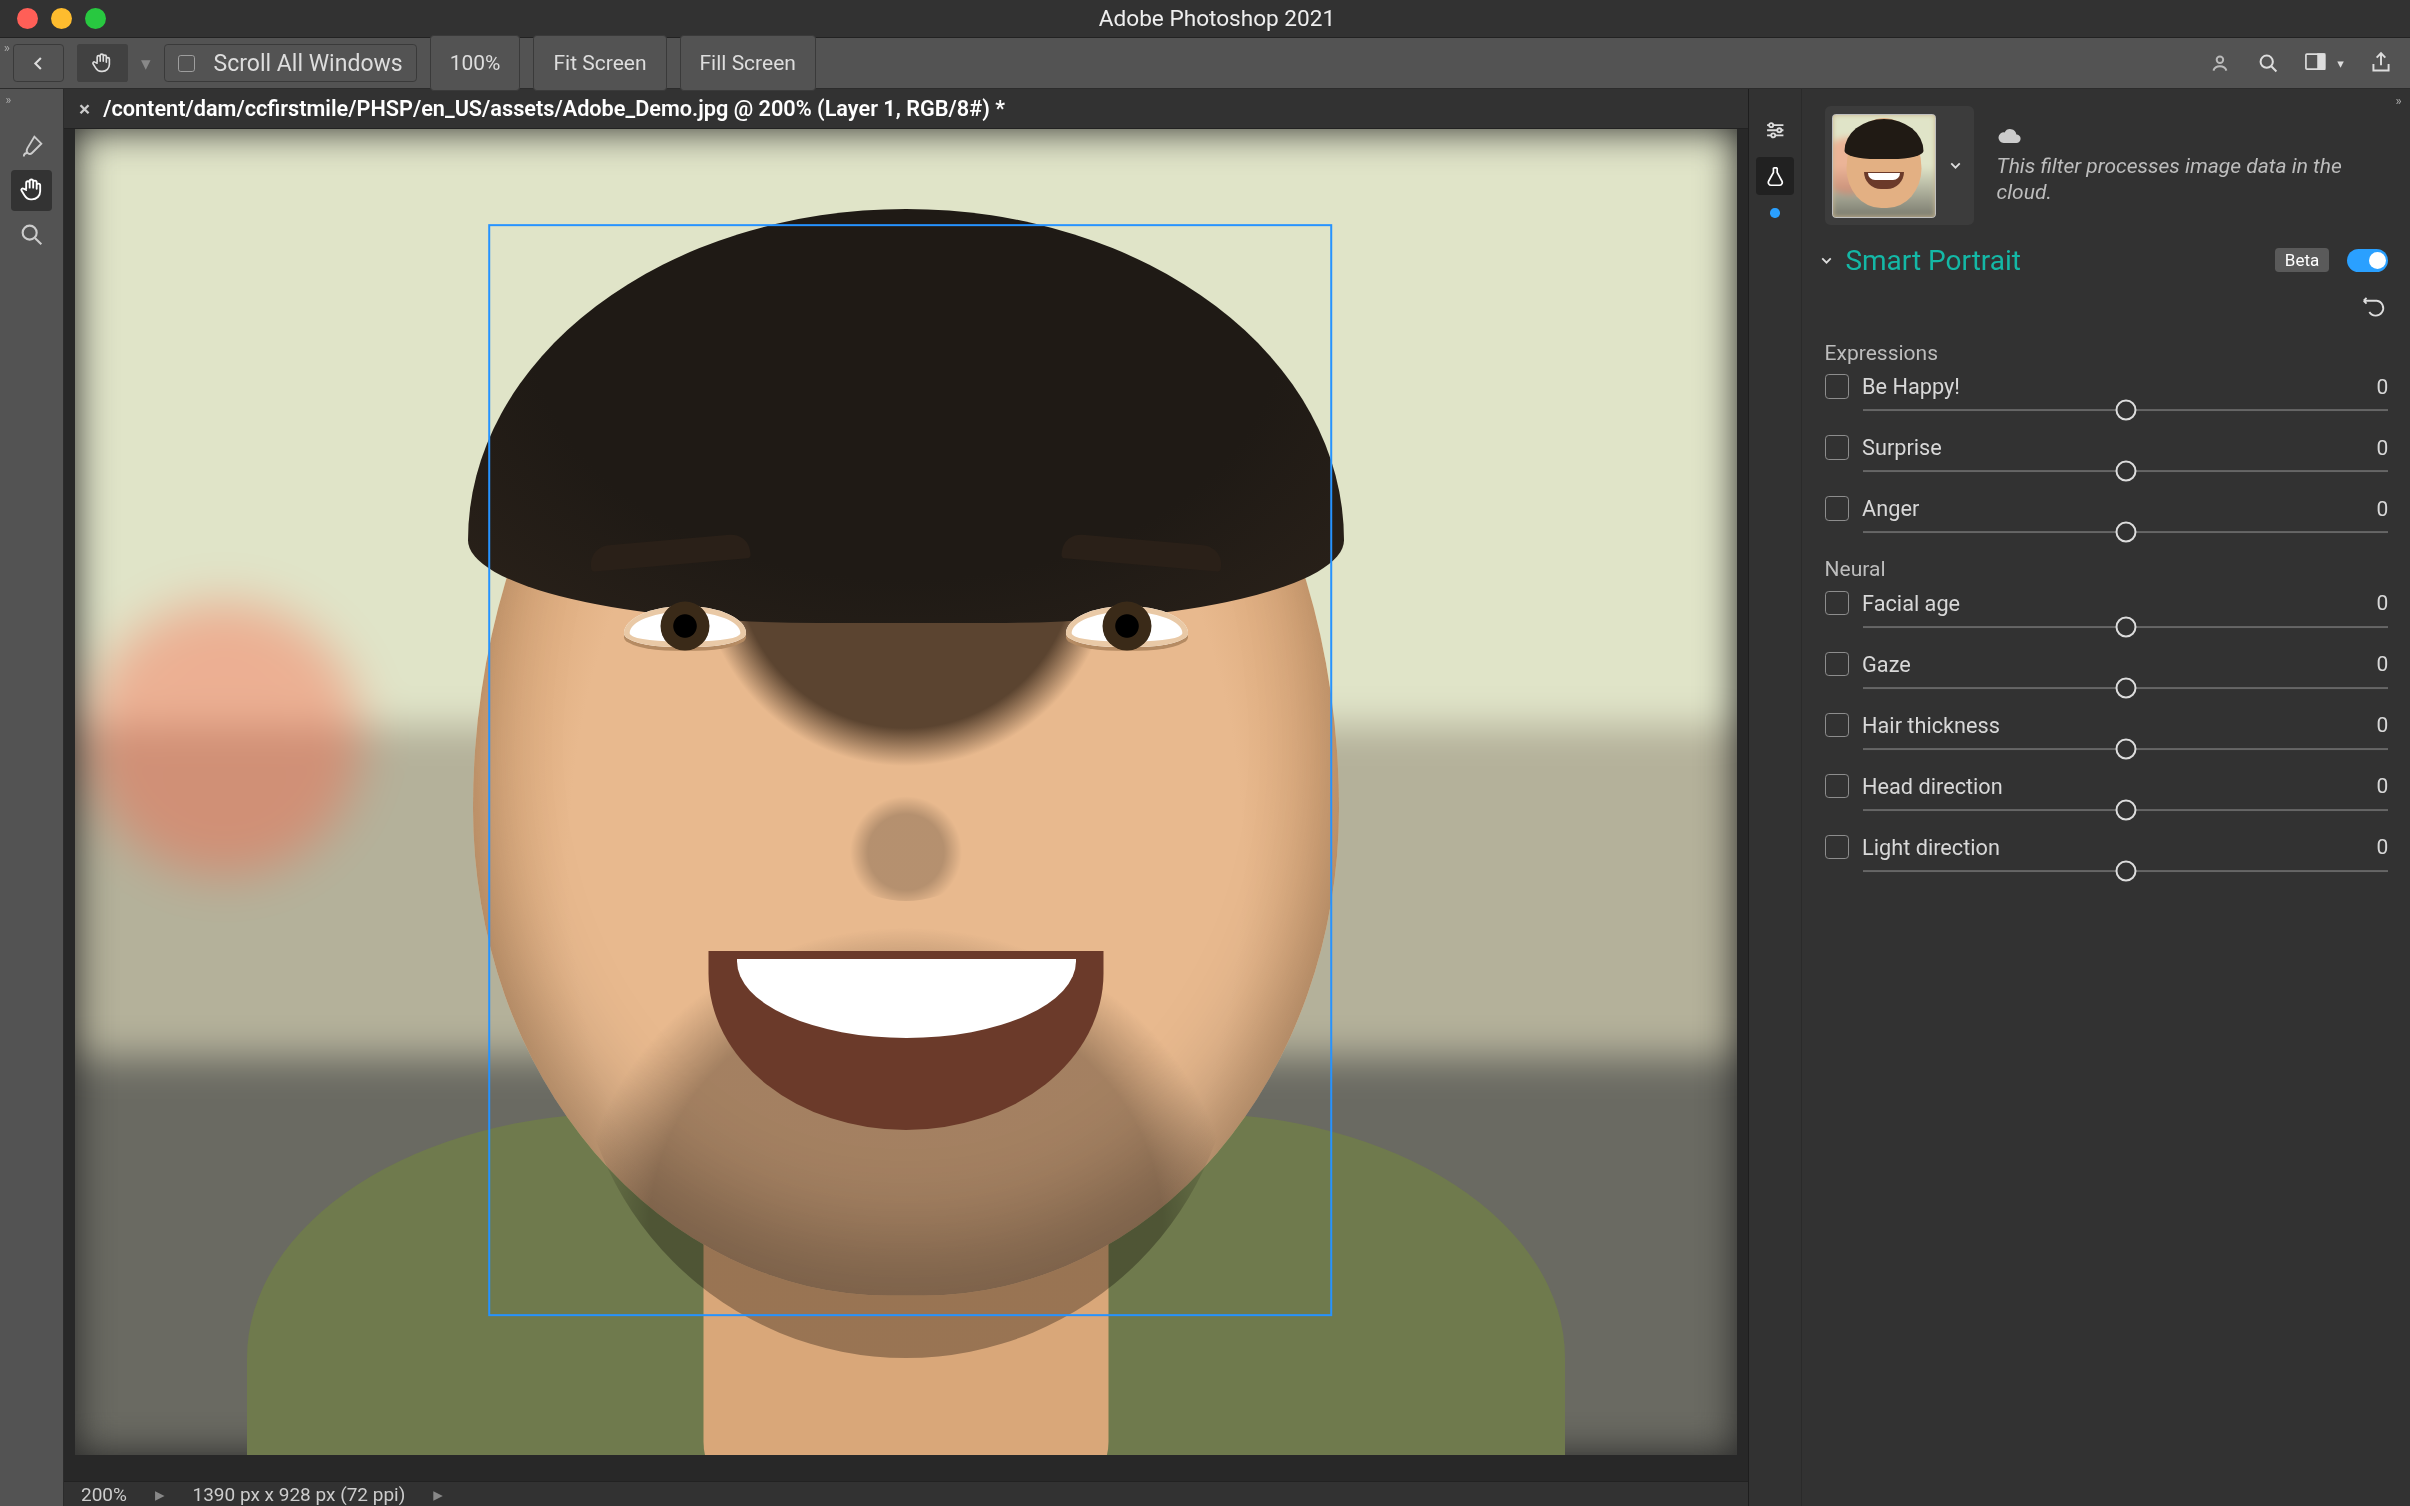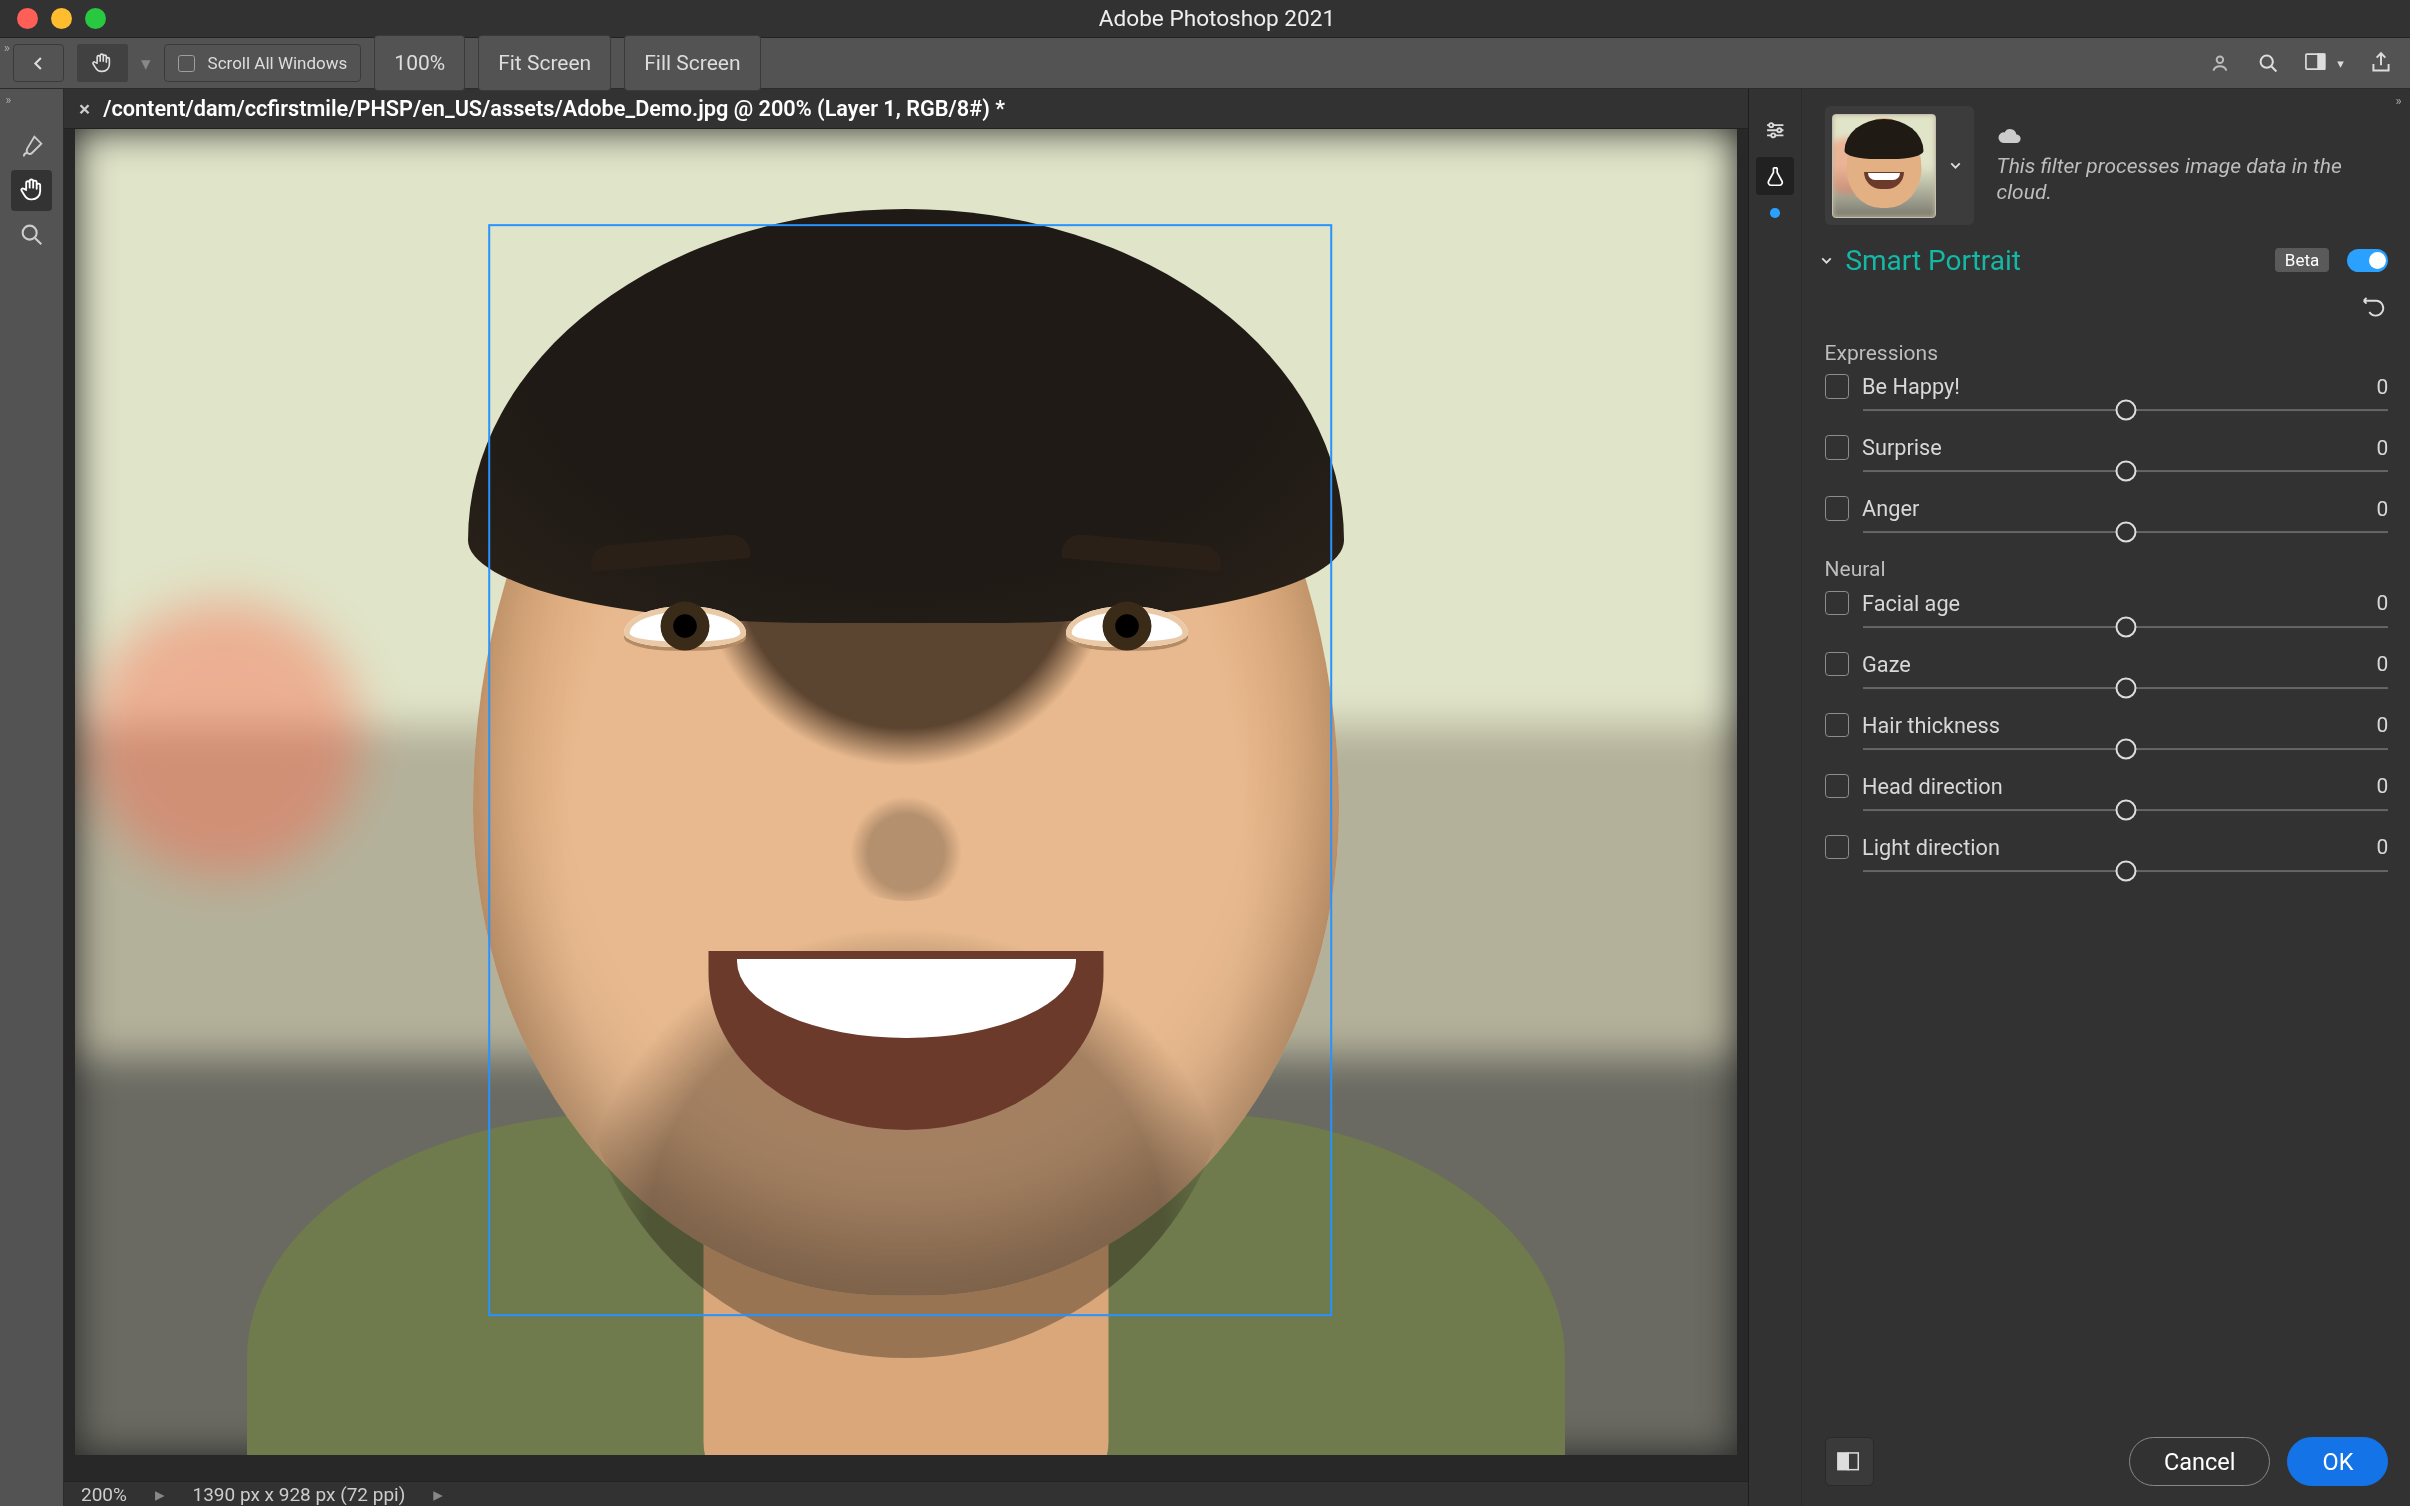--- a/index.html
+++ b/index.html
@@ -10,21 +10,21 @@
   .titlebar { height: 38px; background: #323232; display: flex; align-items: center; padding: 0 17px; border-bottom: 0.9px solid #222; gap: 48px; }
   .traffic-lights { display: flex; gap: 13px; }
   .traffic-lights span { width: 21px; height: 21px; border-radius: 50%; display: inline-block; }
   .red { background: #ff5f57; } .yellow { background: #febc2e; } .green { background: #28c840; }
   .title-text { flex: 1; text-align: center; font-size: 22.6px; color: #eee; }
 
   
   .optionsbar { height: 51px; background: #535353; display: flex; align-items: center; padding: 0 13px; gap: 13px; border-bottom: 0.9px solid #2c2c2c; position: relative; }
   .nav-box { width: 51px; height: 38px; background: #535353; border: 0.9px solid #3a3a3a; display: flex; align-items: center; justify-content: center; border-radius: 3.8px; }
   .tool-box { width: 51px; height: 38px; background: #414141; display: flex; align-items: center; justify-content: center; border-radius: 2.8px; }
-  .chk { display: flex; align-items: center; gap: 13px; padding: 16px 13px; border: 0.9px solid #3a3a3a; height: 38px; border-radius: 3.8px; font-size: 17px; color: #ddd; }
+  .chk { display: flex; align-items: center; gap: 19px; padding: 16px 13px; border: 0.9px solid #3a3a3a; height: 38px; border-radius: 3.8px; font-size: 23px; color: #ddd; }
   .chkbox-in { width: 17px; height: 17px; border: 0.9px solid #9e9e9e; border-radius: 2.8px; display: inline-block; }
   .opt-btn { height: 56px; padding: 0 19px; background: #535353; border: 0.9px solid #3a3a3a; border-radius: 3.8px; font-size: 21px; color: #ddd; display: flex; align-items: center; }
   .optionsbar .spacer { flex: 1; }
   .opt-icon { width: 34px; height: 34px; display: flex; align-items: center; justify-content: center; color: #ddd; }
   .handle { position: absolute; left: 3.8px; top: 1.9px; font-size: 13px; color: #aaa; }
 
   
   .main { display: flex; height: calc(1507px - 38px - 51px); }
   .tool-col { width: 64px; background: #535353; position: relative; border-right: 0.9px solid #2c2c2c; }
   .tool-col .handle2 { position: absolute; top: 3.8px; left: 5.6px; font-size: 12.2px; color: #aaa; }
@@ -403,36 +403,18 @@
                 <span class="slabel">Light direction</span>
                 <span class="sval">0</span>
               </div>
               <div class="track">
                 <span class="thumb-knob"></span>
               </div>
             </div>
           </div>
 
 
-        <div class="btn-row">
-          <div class="left">
-            <div class="icon-btn">
-              <svg width="26" height="22.6" viewBox="0 0 28 24" fill="none" stroke="#ddd" stroke-width="1.6">
-                  <rect x="2" y="3" width="11" height="18" fill="#ddd"></rect>
-                  <rect x="13" y="3" width="11" height="18"></rect>
-                </svg>
-            </div>
-          </div>
-          <div style="display:flex; gap:17px;">
-            <div class="btn">
-                <span>Cancel</span>
-              </div>
-            <div class="btn primary">
-                <span>OK</span>
-              </div>
-          </div>
-        </div>
       </div>
     </div>
   </div>
 
 </div>
 
 
 </body></html>

